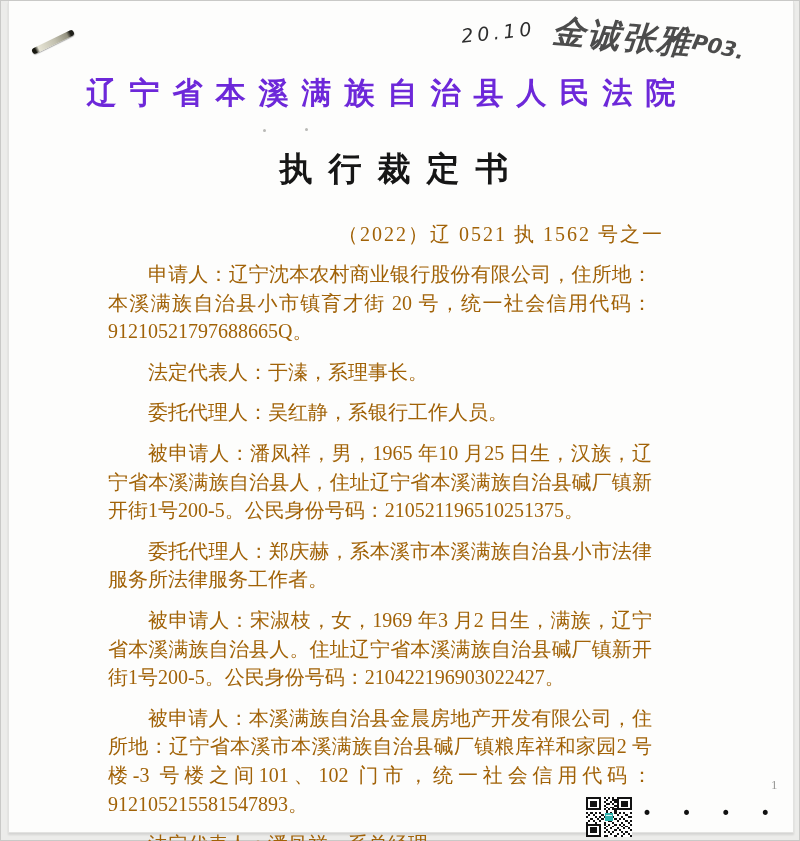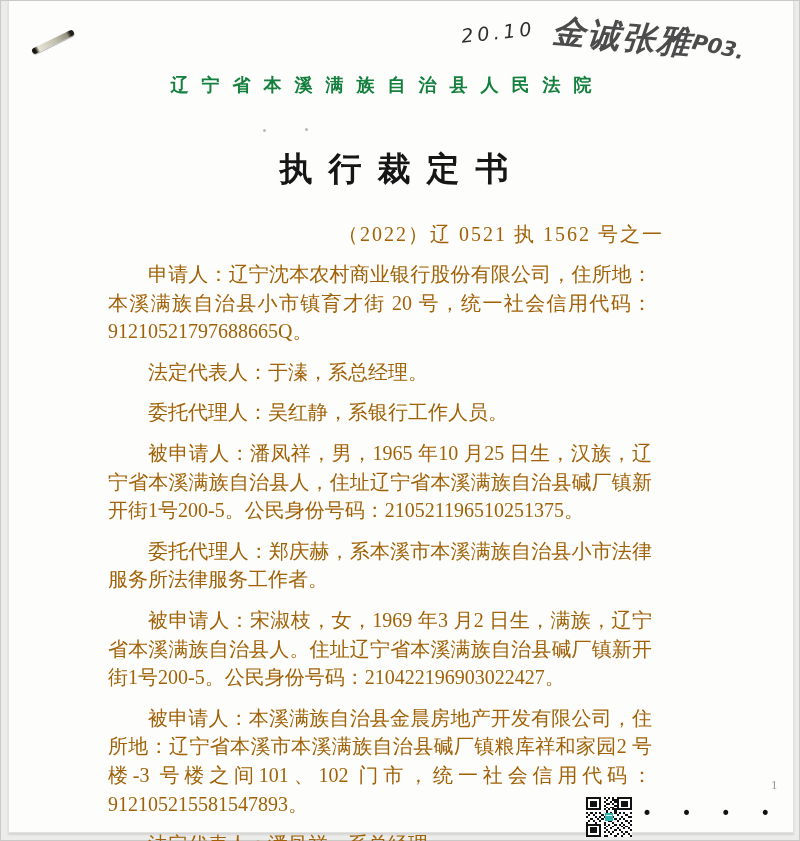--- a/index.html
+++ b/index.html
@@ -23,21 +23,21 @@
     box-shadow:0 1px 1px rgba(0,0,0,0.35);
   }
   
   .hw{position:absolute;color:#2e2e2e;font-family:"DejaVu Sans",cursive;}
   .hw-date{left:452px;top:20px;font-size:19px;letter-spacing:4px;transform:rotate(-6deg);font-style:italic;}
   .hw-name{left:543px;top:14px;font-size:33px;letter-spacing:2px;transform:rotate(5deg);font-style:italic;font-weight:bold;opacity:.85;}
   .hw-suffix{left:683px;top:34px;font-size:21px;transform:rotate(12deg);font-style:italic;font-weight:bold;opacity:.85;}
   
   .court{
     position:absolute;left:0;top:72px;width:100%;box-sizing:border-box;padding-right:40px;
-    text-align:center;font-size:18px;font-weight:bold;color:#15803d;
+    text-align:center;font-size:30px;font-weight:bold;color:#6d28d9;
     letter-spacing:13px;text-indent:13px;white-space:nowrap;
   }
   .title{
     position:absolute;left:0;top:146px;width:100%;box-sizing:border-box;padding-right:62px;
     text-align:center;font-size:33px;font-weight:bold;color:#161616;
     letter-spacing:16px;text-indent:16px;white-space:nowrap;margin-left:24px;
   }
   
   .content{position:absolute;left:87px;top:220px;width:568px;color:#a16207;}
   .case-line{text-align:right;font-size:20px;letter-spacing:2px;margin:0 0 8px 0;white-space:nowrap;}
@@ -74,21 +74,21 @@
   <div class="court">辽宁省本溪满族自治县人民法院</div>
   <div class="title">执行裁定书</div>
 
   <div class="speck s1"></div>
   <div class="speck s2"></div>
   <div class="speck s3"></div>
 
   <div class="content">
     <div class="case-line">（2022）辽 0521 执 1562 号之一</div>
     <p>申请人：辽宁沈本农村商业银行股份有限公司，住所地：本溪满族自治县小市镇育才街 20 号，统一社会信用代码：91210521797688665Q。</p>
-    <p>法定代表人：于溱，系总经理。</p>
+    <p>法定代表人：于溱，系理事长。</p>
     <p>委托代理人：吴红静，系银行工作人员。</p>
     <p>被申请人：潘凤祥，男，1965 年10 月25 日生，汉族，辽宁省本溪满族自治县人，住址辽宁省本溪满族自治县碱厂镇新开街1号200-5。公民身份号码：210521196510251375。</p>
     <p>委托代理人：郑庆赫，系本溪市本溪满族自治县小市法律服务所法律服务工作者。</p>
     <p>被申请人：宋淑枝，女，1969 年3 月2 日生，满族，辽宁省本溪满族自治县人。住址辽宁省本溪满族自治县碱厂镇新开街1号200-5。公民身份号码：210422196903022427。</p>
     <p>被申请人：本溪满族自治县金晨房地产开发有限公司，住所地：辽宁省本溪市本溪满族自治县碱厂镇粮库祥和家园2 号楼-3 号楼之间101、102 门市，统一社会信用代码：912105215581547893。</p>
     <p>法定代表人：潘凤祥，系总经理。</p>
   </div>
 
   <span class="pageno">1</span>
 

